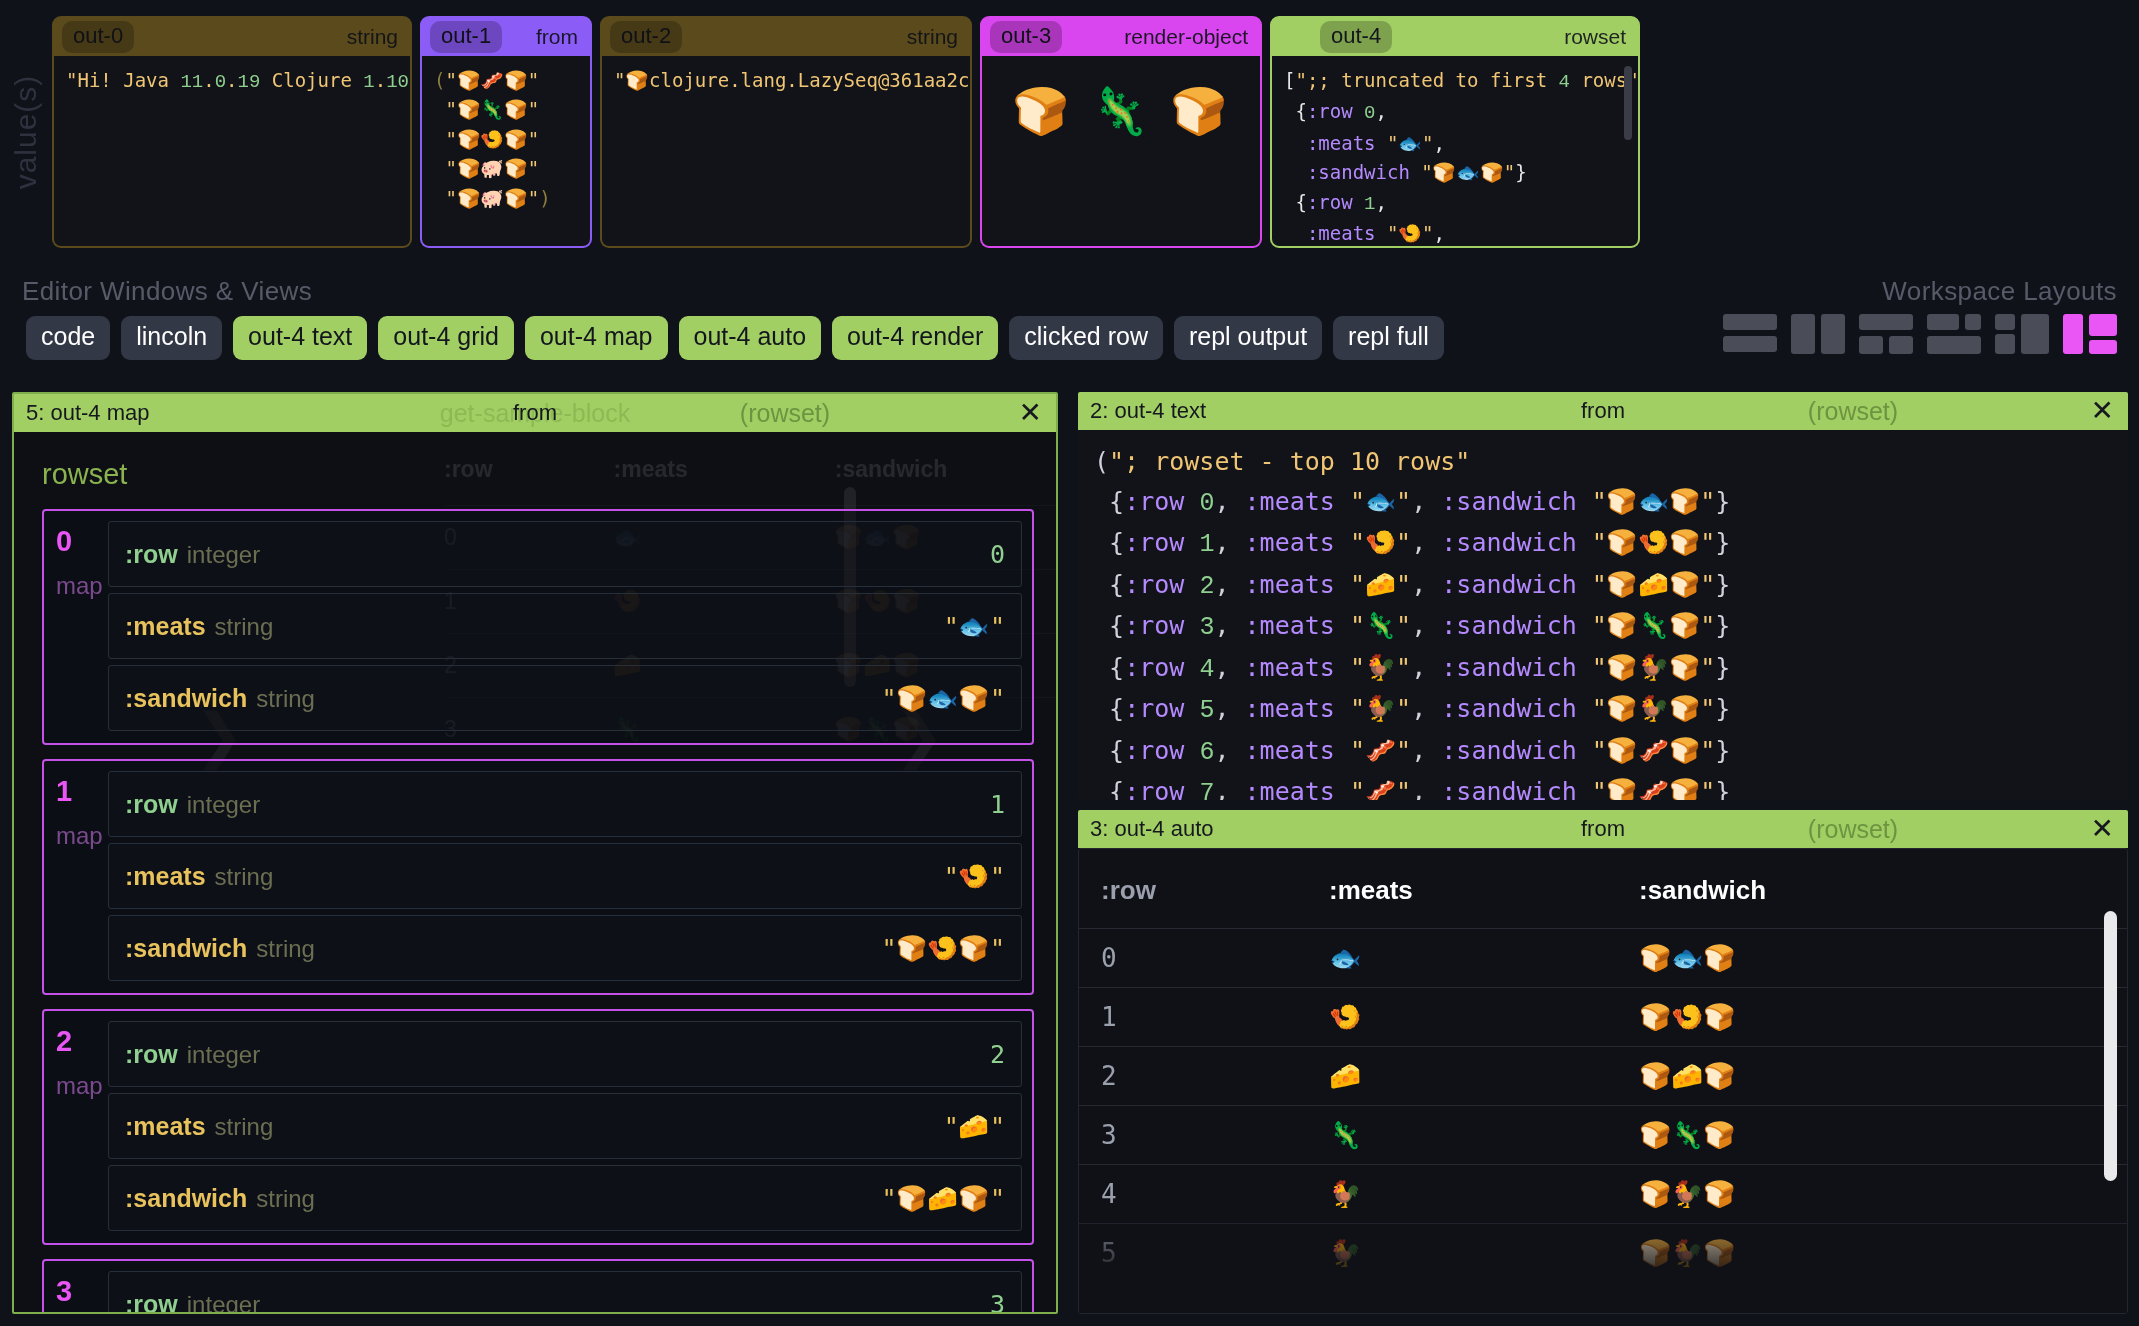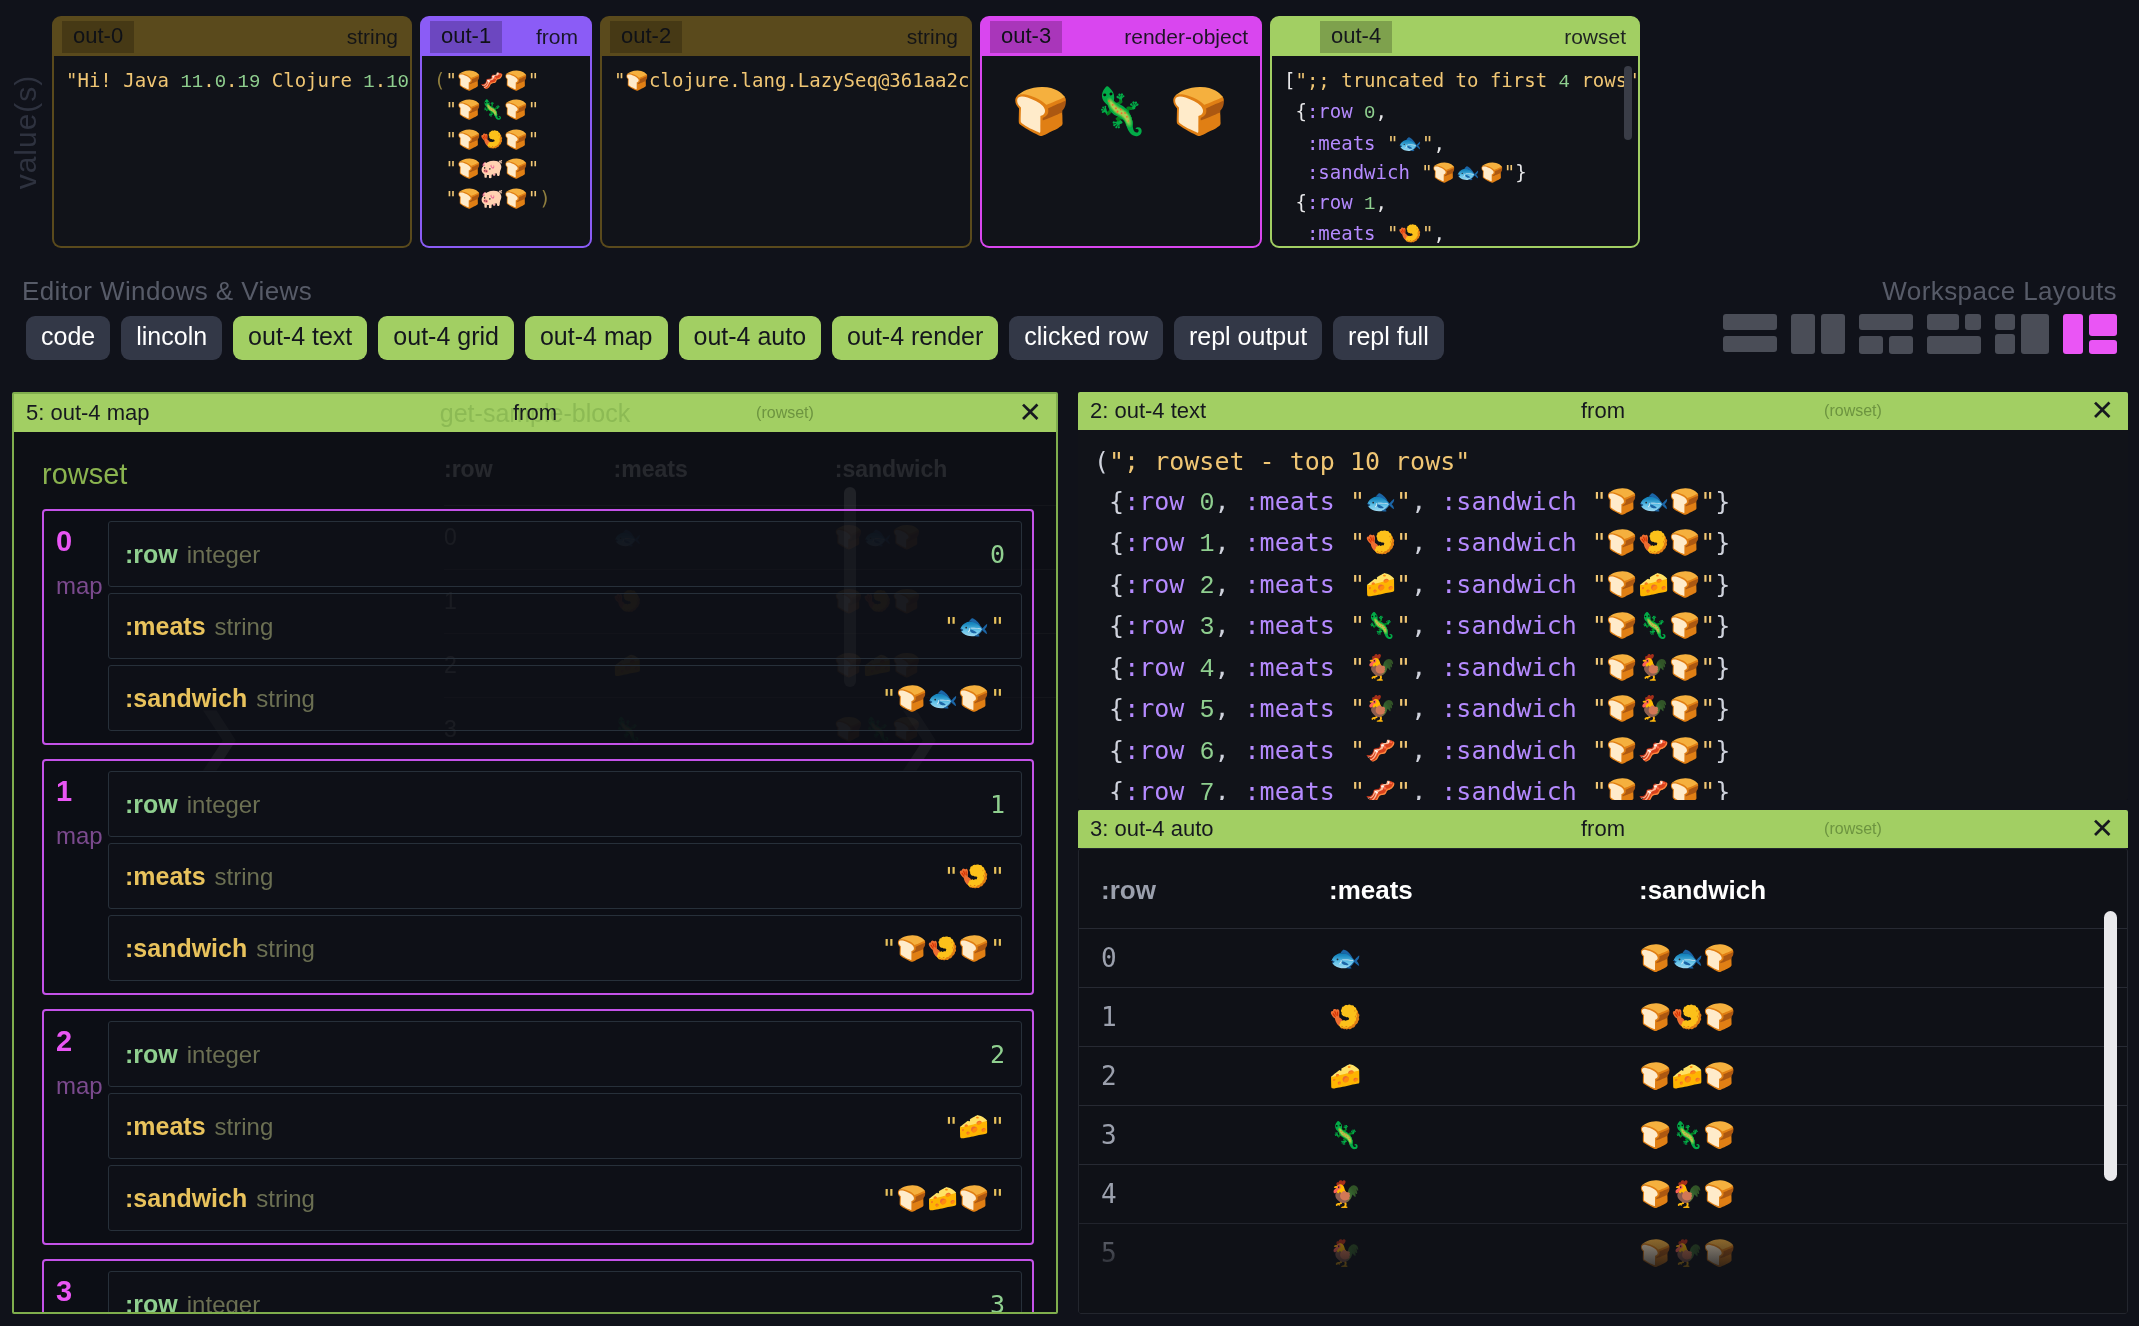--- a/index.html
+++ b/index.html
@@ -32,21 +32,21 @@
     border-radius:9px; overflow:hidden;
     display:flex; flex-direction:column;
     height:232px;
     border:2px solid transparent;
   }
   .out-card .hdr{
     display:flex; align-items:center; justify-content:space-between;
     padding:6px 12px 6px 8px; height:38px; flex:0 0 38px;
   }
   .out-card .tag{
-    background:rgba(0,0,0,0.22); border-radius:0;
+    background:rgba(0,0,0,0.22); border-radius:10px;
     padding:2px 11px 4px; font-size:22px; line-height:1.15;
   }
   .out-card .typ{ font-size:21px; opacity:.92; }
   .out-card .body{
     flex:1; background:#111319; overflow:hidden;
     font-family:"DejaVu Sans Mono", monospace;
     font-size:19px; line-height:1.55; padding:10px 12px;
     white-space:pre; position:relative;
   }
 
@@ -121,21 +121,21 @@
     display:flex; align-items:center; position:relative;
     font-size:22px; padding:0 12px;
   }
   .p-hdr .ghost-title{
     position:absolute; left:0; right:0; text-align:center;
     color:#8cba54; font-size:25px; pointer-events:none;
   }
   .p-hdr .pname{ position:relative; z-index:2; }
   .p-hdr .pfrom{ position:absolute; left:0; right:0; text-align:center; z-index:2; }
   .p-hdr .psrc{ position:absolute; left:0; right:0; text-align:center;
-                transform:translateX(250px); color:#6d9440; font-size:16px; z-index:2; }
+                transform:translateX(250px); color:#6d9440; font-size:25px; z-index:2; }
   .p-hdr .pclose{ position:absolute; right:14px; font-size:28px; line-height:1; z-index:3; cursor:pointer; }
 
   
   #panel-map{ left:12px; top:392px; width:1046px; height:922px;
               border:2px solid #7fae4d; background:#0d0f15; }
   #panel-map .p-hdr{ margin:-0px; }
   .map-body{
     position:relative; height:882px; overflow:hidden;
     background:#0d0f15; padding:26px 22px 0 28px;
   }

